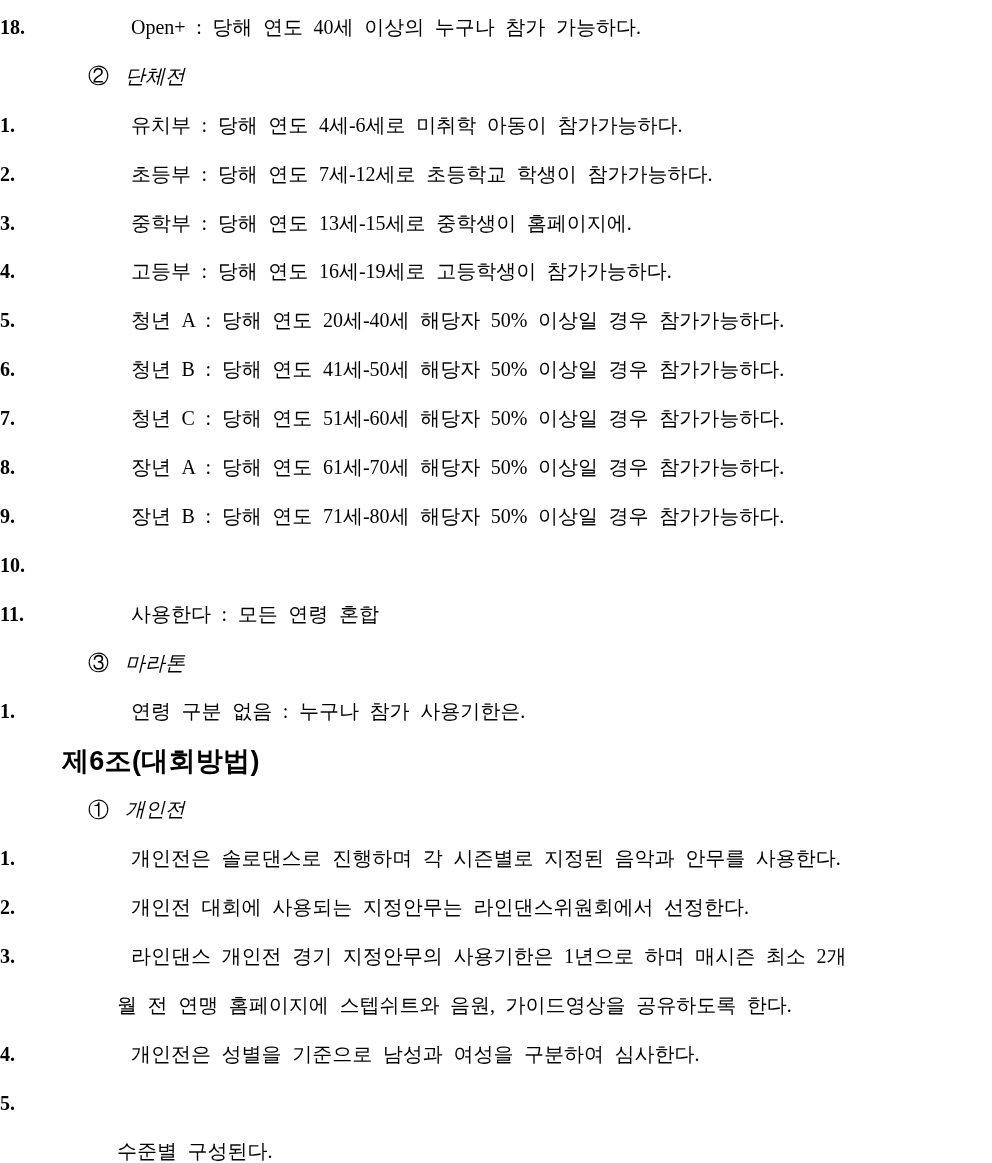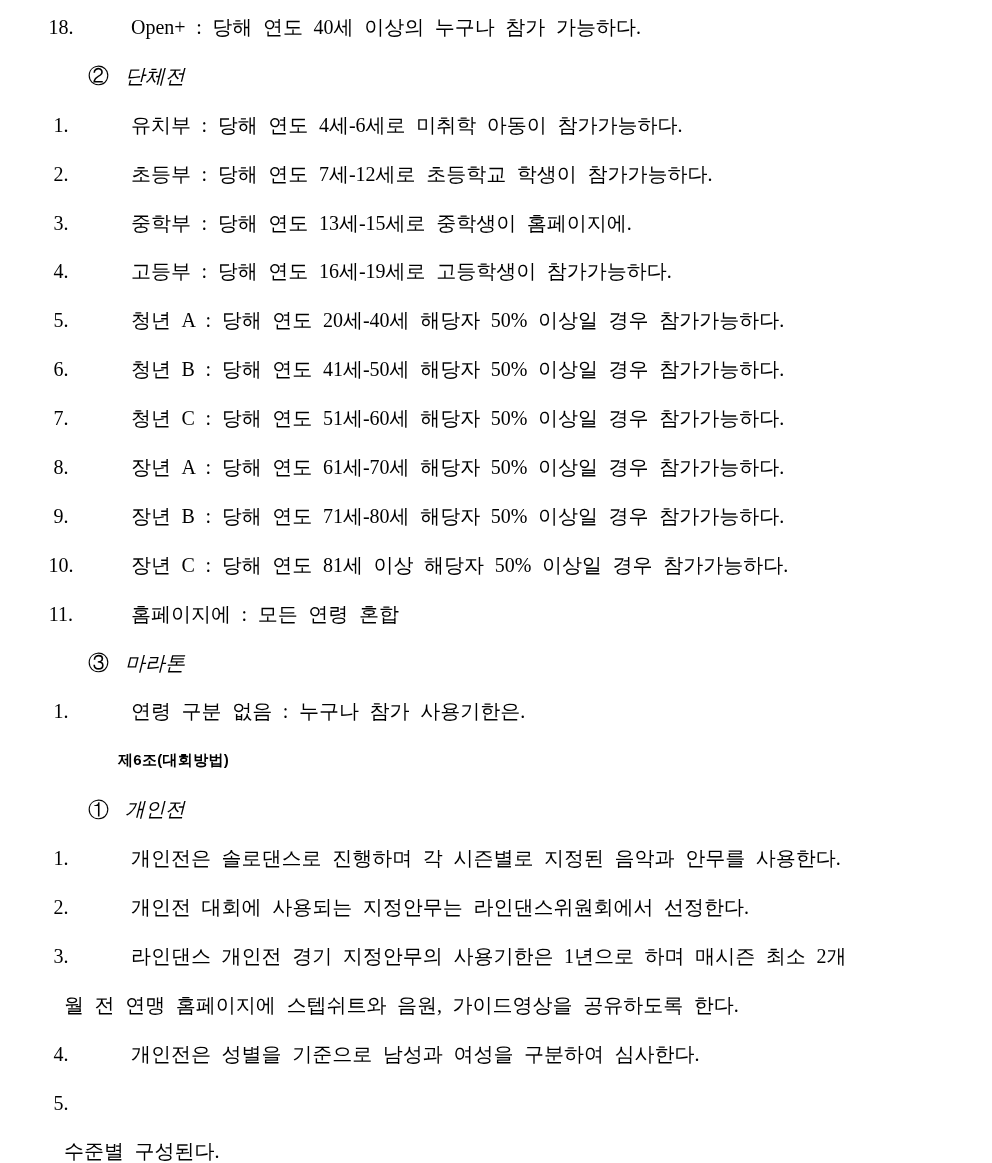--- a/index.html
+++ b/index.html
@@ -22,49 +22,50 @@
   .row {
     height: 48.9px;
     display: flex;
     align-items: center;
     word-spacing: 0.28em;
     white-space: nowrap;
   }
   
   .row .num {
     flex: 0 0 122px;
-    text-align: center;
+    text-align: left;
+    font-weight: bold;
   }
   .row .txt {
     padding-left: 9px;
   }
   
   .row.circ {
     padding-left: 88px;
   }
   .row.circ .marker {
     display: inline-block;
     width: 22px;
     font-size: 21px;
   }
   .row.circ .txt {
     padding-left: 15px;
     font-style: italic;
   }
   
   .row.heading {
-    padding-left: 118px;
+    padding-left: 62px;
     font-family: "Liberation Sans", "DejaVu Sans", sans-serif;
     font-weight: 700;
-    font-size: 15px;
+    font-size: 27px;
     letter-spacing: 0.3px;
   }
   
   .row.cont .txt {
-    padding-left: 64px;
+    padding-left: 117px;
   }
 </style>
 </head>
 <body>
 
 <div class="doc">
 
   <div class="row">
     <span class="num">18.</span>
     <span class="txt">Open+ : 당해 연도 40세 이상의 누구나 참가 가능하다.</span>
@@ -115,26 +116,25 @@
     <span class="txt">장년 A : 당해 연도 61세-70세 해당자 50% 이상일 경우 참가가능하다.</span>
   </div>
 
   <div class="row">
     <span class="num">9.</span>
     <span class="txt">장년 B : 당해 연도 71세-80세 해당자 50% 이상일 경우 참가가능하다.</span>
   </div>
 
   <div class="row">
     <span class="num">10.</span>
-    <span class="txt">장년 C : 당해 연도 81세 이상 해당자 50% 이상일 경우 참가가능하다.</span>
   </div>
 
   <div class="row">
     <span class="num">11.</span>
-    <span class="txt">홈페이지에 : 모든 연령 혼합</span>
+    <span class="txt">사용한다 : 모든 연령 혼합</span>
   </div>
 
   <div class="row circ">
     <span class="marker">③</span>
     <span class="txt">마라톤</span>
   </div>
 
   <div class="row">
     <span class="num">1.</span>
     <span class="txt">연령 구분 없음 : 누구나 참가 사용기한은.</span>

